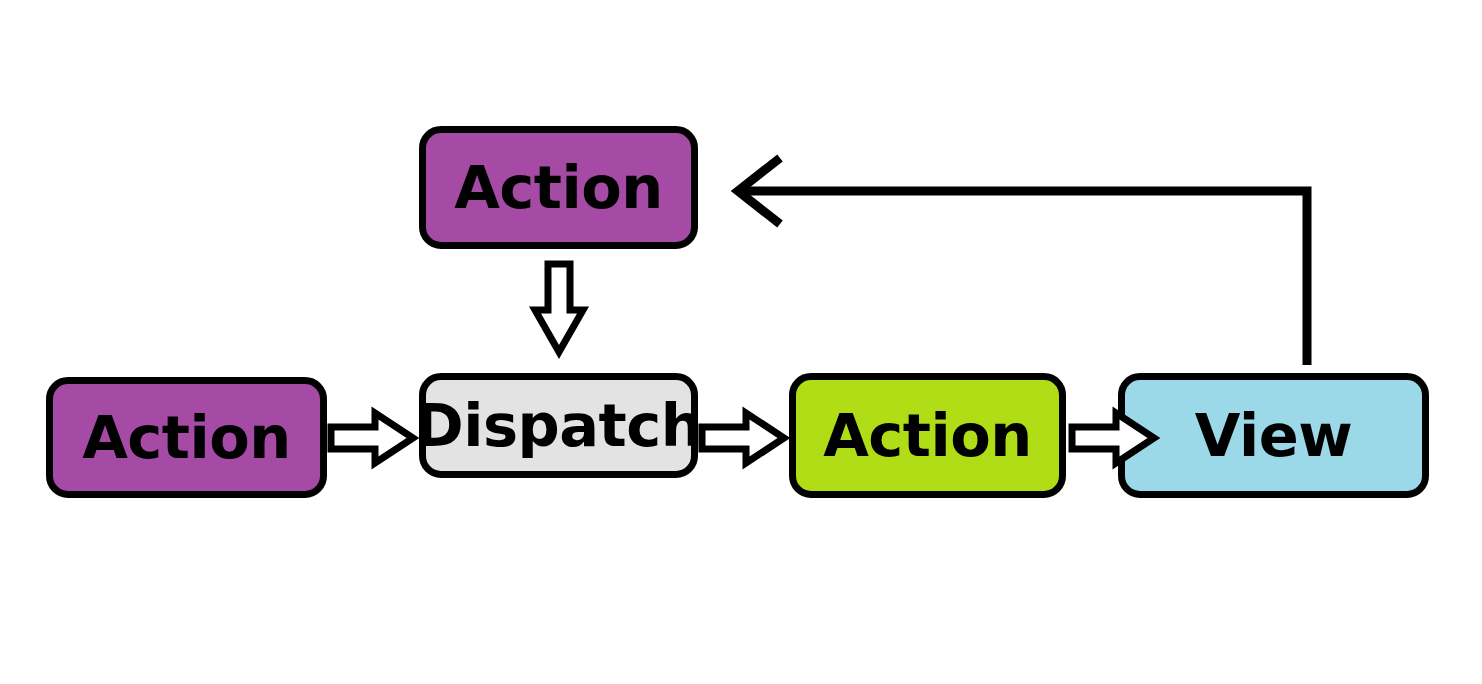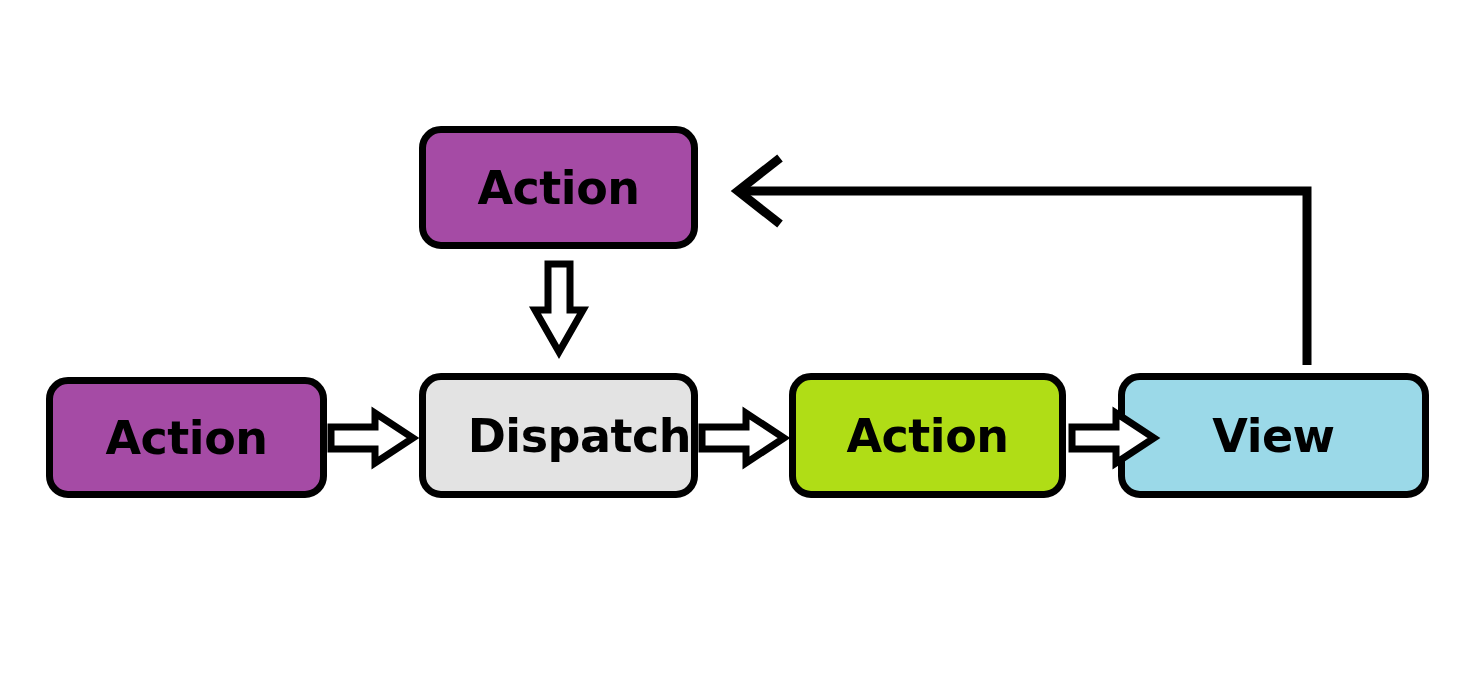--- a/index.html
+++ b/index.html
@@ -24,21 +24,21 @@
     border: 7px solid #000000;
     border-radius: 22px;
     display: flex;
     align-items: center;
     justify-content: center;
     user-select: none;
   }
   .node-label {
     font-family: "DejaVu Sans", sans-serif;
     font-weight: bold;
-    font-size: 46px;
+    font-size: 59px;
     line-height: 1;
     color: #000000;
     letter-spacing: -0.5px;
     white-space: nowrap;
   }
   .node-action-top {
     left: 419px;
     top: 126px;
     width: 279px;
     height: 123px;
@@ -46,22 +46,21 @@
   .node-action-left {
     left: 46px;
     top: 377px;
     width: 281px;
     height: 121px;
   }
   .node-dispatch {
     left: 419px;
     top: 373px;
     width: 279px;
-    height: 125px;
-    justify-content: flex-end;
+    height: 105px;
   }
   .node-store {
     left: 789px;
     top: 373px;
     width: 277px;
     height: 125px;
   }
   .node-view {
     left: 1118px;
     top: 373px;

